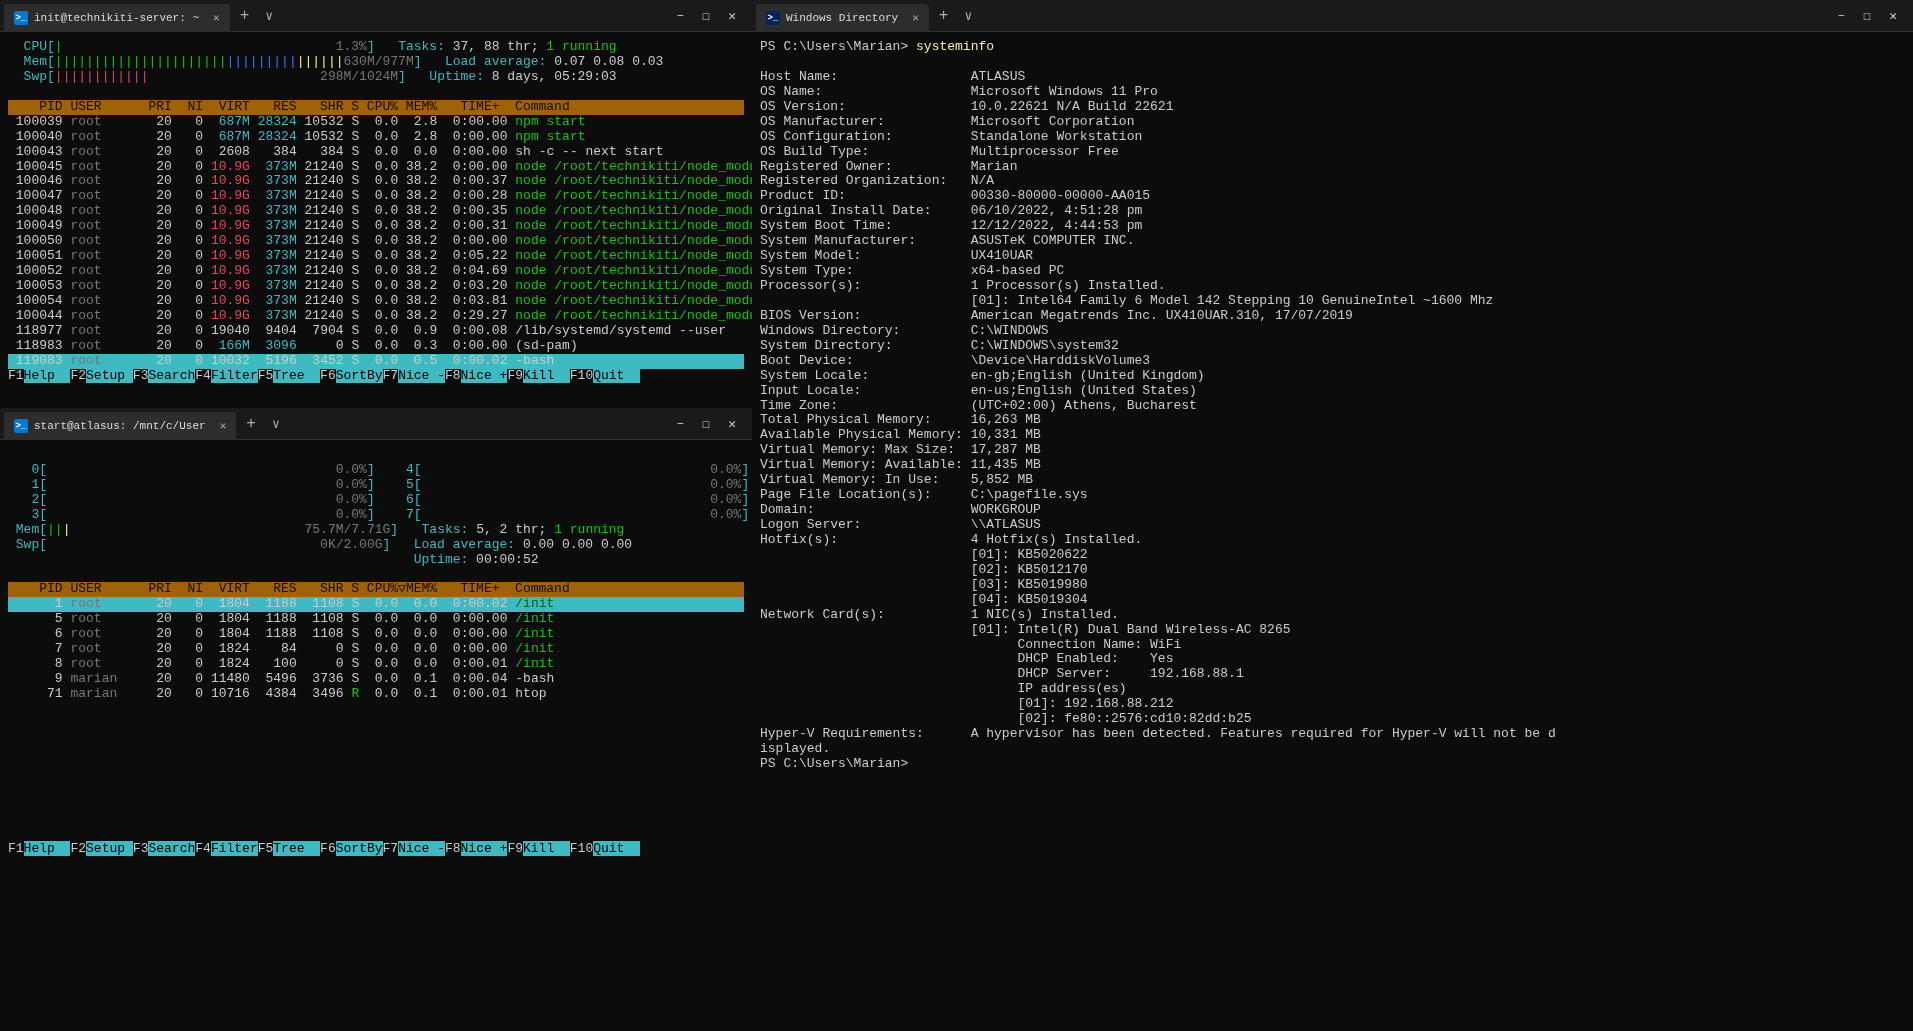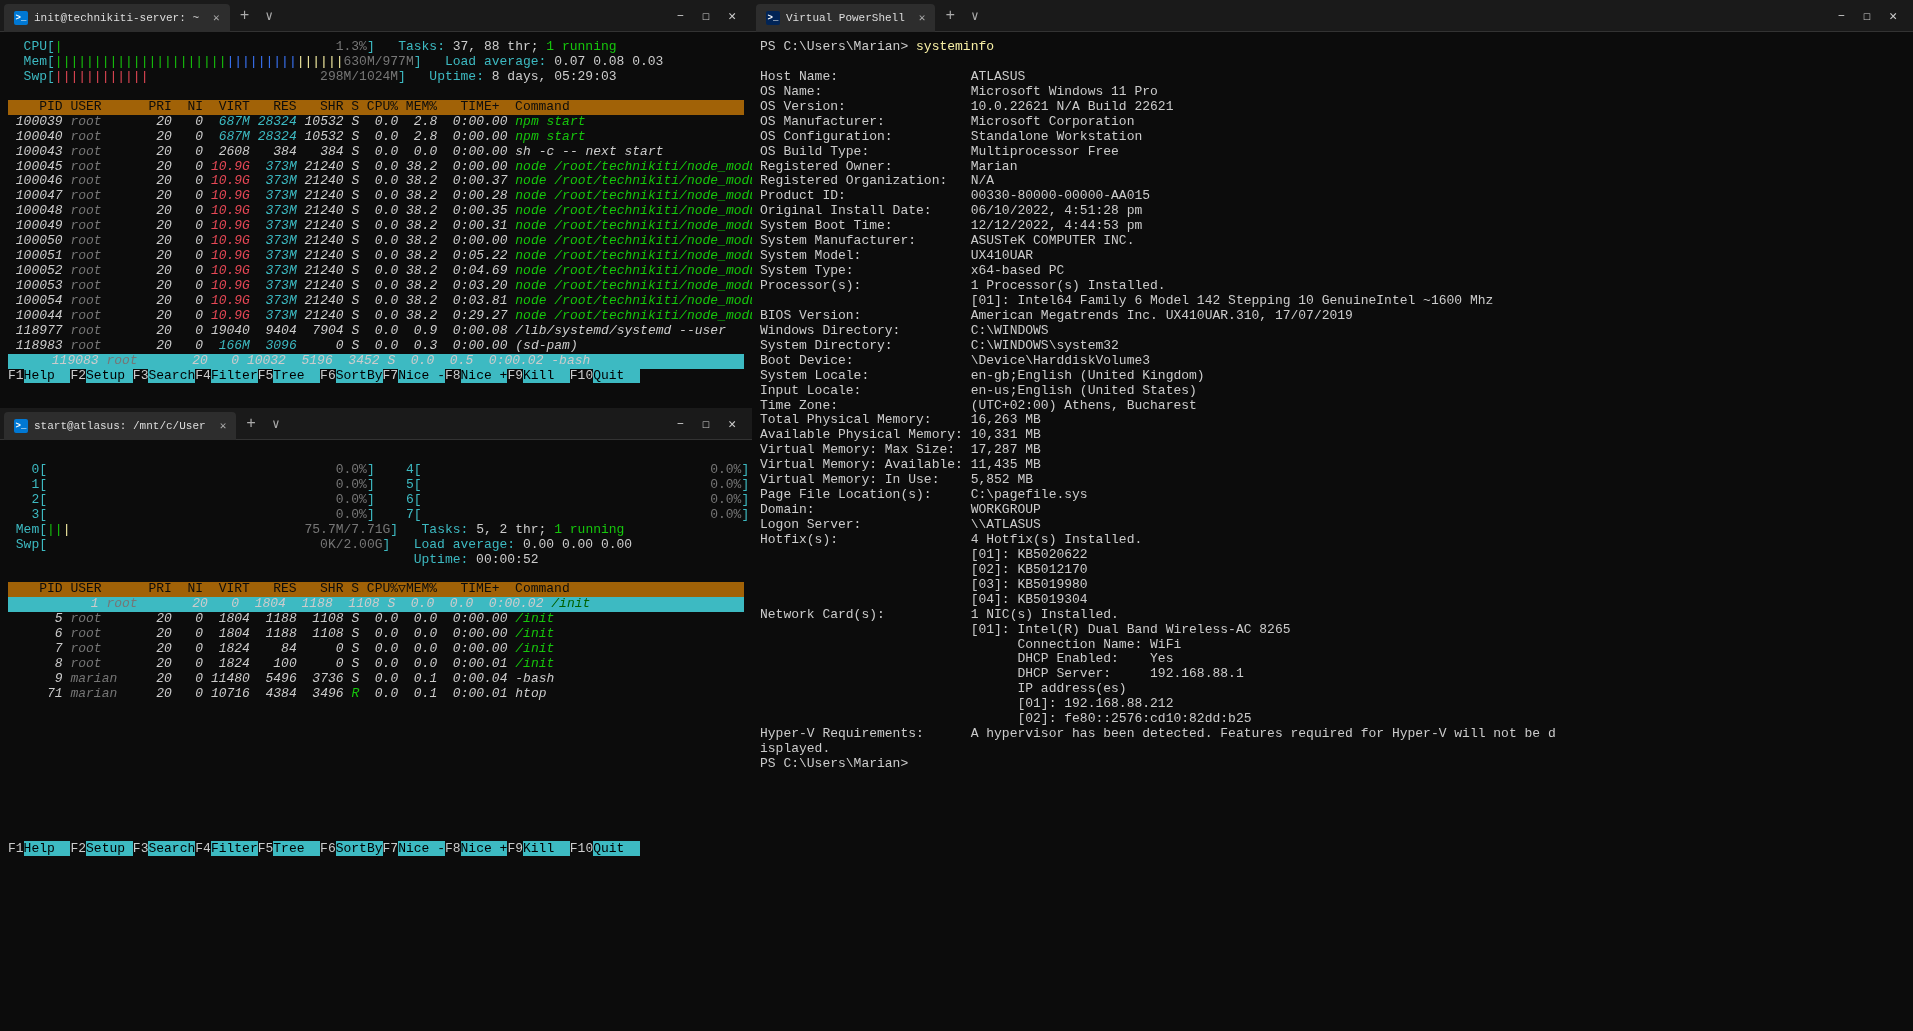--- a/index.html
+++ b/index.html
@@ -52,38 +52,38 @@
   line-height: 1.15;
 }
 
 .cyan { color: #3dbac2; }
 .green { color: #16c60c; }
 .red { color: #e74856; }
 .yellow { color: #f9f1a5; }
 .blue { color: #3b78ff; }
 .white { color: #cccccc; }
 .dim { color: #767676; }
-.row-sel { background: #3dbac2; color: #000; padding-left: 36px; }
+.row-sel { background: #3dbac2; color: #000; }
 .row-sel .green { color: #006000; }
 
 .header-row {
   background: #a16207;
   color: #0c0c0c;
   display: inline-block;
   width: 100%;
 }
 .fkey-bar { display: inline-block; width: 100%; }
 .fkey-bar .fnum { color: #ccc; }
 .fkey-bar .flab { background: #3dbac2; color: #000; }
 
 .ps-line { color: #ccc; }
 .ps-prompt { color: #ccc; }
 .ps-cmd { color: #f9f1a5; text-align: center; }
 
-.htop-line { white-space: pre; font-style: italic; }
+.htop-line { white-space: pre; }
 </style>
 </head>
 <body>
 
 <div class="left-col">
 
   <div style="display:flex;flex-direction:column;height:408px;">
     <div class="titlebar">
       <div class="tab">
         <span class="tab-icon">&gt;_</span>
@@ -118,21 +118,21 @@
     </div>
     <div class="term" id="htop2"><div>&nbsp;</div><div>   <span class="cyan">0</span><span class="cyan">[</span>                                     <span class="dim">0.0%</span><span class="cyan">]</span>    <span class="cyan">4</span><span class="cyan">[</span>                                     <span class="dim">0.0%</span><span class="cyan">]</span></div><div>   <span class="cyan">1</span><span class="cyan">[</span>                                     <span class="dim">0.0%</span><span class="cyan">]</span>    <span class="cyan">5</span><span class="cyan">[</span>                                     <span class="dim">0.0%</span><span class="cyan">]</span></div><div>   <span class="cyan">2</span><span class="cyan">[</span>                                     <span class="dim">0.0%</span><span class="cyan">]</span>    <span class="cyan">6</span><span class="cyan">[</span>                                     <span class="dim">0.0%</span><span class="cyan">]</span></div><div>   <span class="cyan">3</span><span class="cyan">[</span>                                     <span class="dim">0.0%</span><span class="cyan">]</span>    <span class="cyan">7</span><span class="cyan">[</span>                                     <span class="dim">0.0%</span><span class="cyan">]</span></div><div> <span class="cyan">Mem</span><span class="cyan">[</span><span class="green">||</span><span class="yellow">|</span>                              <span class="dim">75.7M/7.71G</span><span class="cyan">]</span>   <span class="cyan">Tasks:</span><span class="white"> 5, 2 thr; </span><span class="green">1 running</span></div><div> <span class="cyan">Swp</span><span class="cyan">[</span>                                   <span class="dim">0K/2.00G</span><span class="cyan">]</span>   <span class="cyan">Load average:</span><span class="white"> 0.00 0.00 0.00</span></div><div>                                                    <span class="cyan">Uptime:</span><span class="white"> 00:00:52</span></div><div>&nbsp;</div><div class="header-row">    PID USER      PRI  NI  VIRT   RES   SHR S CPU%▽MEM%   TIME+  Command</div><div class="htop-line row-sel"><span class="white">      1</span> <span class="dim">root     </span> <span class="white"> 20</span> <span class="white">  0</span> <span class="white"> 1804</span> <span class="white"> 1188</span> <span class="white"> 1108</span> <span class="white">S</span> <span class="white"> 0.0</span> <span class="white"> 0.0</span> <span class="white"> 0:00.02</span> <span class="green">/init</span></div><div class="htop-line"><span class="white">      5</span> <span class="dim">root     </span> <span class="white"> 20</span> <span class="white">  0</span> <span class="white"> 1804</span> <span class="white"> 1188</span> <span class="white"> 1108</span> <span class="white">S</span> <span class="white"> 0.0</span> <span class="white"> 0.0</span> <span class="white"> 0:00.00</span> <span class="green">/init</span></div><div class="htop-line"><span class="white">      6</span> <span class="dim">root     </span> <span class="white"> 20</span> <span class="white">  0</span> <span class="white"> 1804</span> <span class="white"> 1188</span> <span class="white"> 1108</span> <span class="white">S</span> <span class="white"> 0.0</span> <span class="white"> 0.0</span> <span class="white"> 0:00.00</span> <span class="green">/init</span></div><div class="htop-line"><span class="white">      7</span> <span class="dim">root     </span> <span class="white"> 20</span> <span class="white">  0</span> <span class="white"> 1824</span> <span class="white">   84</span> <span class="white">    0</span> <span class="white">S</span> <span class="white"> 0.0</span> <span class="white"> 0.0</span> <span class="white"> 0:00.00</span> <span class="green">/init</span></div><div class="htop-line"><span class="white">      8</span> <span class="dim">root     </span> <span class="white"> 20</span> <span class="white">  0</span> <span class="white"> 1824</span> <span class="white">  100</span> <span class="white">    0</span> <span class="white">S</span> <span class="white"> 0.0</span> <span class="white"> 0.0</span> <span class="white"> 0:00.01</span> <span class="green">/init</span></div><div class="htop-line"><span class="white">      9</span> <span class="dim">marian   </span> <span class="white"> 20</span> <span class="white">  0</span> <span class="white">11480</span> <span class="white"> 5496</span> <span class="white"> 3736</span> <span class="white">S</span> <span class="white"> 0.0</span> <span class="white"> 0.1</span> <span class="white"> 0:00.04</span> <span class="white">-bash</span></div><div class="htop-line"><span class="white">     71</span> <span class="dim">marian   </span> <span class="white"> 20</span> <span class="white">  0</span> <span class="white">10716</span> <span class="white"> 4384</span> <span class="white"> 3496</span> <span class="green">R</span> <span class="white"> 0.0</span> <span class="white"> 0.1</span> <span class="white"> 0:00.01</span> <span class="white">htop</span></div><div style="height:140px;"></div><div class="fkey-bar"><span class="fnum">F1</span><span class="flab">Help  </span><span class="fnum">F2</span><span class="flab">Setup </span><span class="fnum">F3</span><span class="flab">Search</span><span class="fnum">F4</span><span class="flab">Filter</span><span class="fnum">F5</span><span class="flab">Tree  </span><span class="fnum">F6</span><span class="flab">SortBy</span><span class="fnum">F7</span><span class="flab">Nice -</span><span class="fnum">F8</span><span class="flab">Nice +</span><span class="fnum">F9</span><span class="flab">Kill  </span><span class="fnum">F10</span><span class="flab">Quit  </span></div></div>
   </div>
 </div>
 
 <div class="right-col">
   <div style="display:flex;flex-direction:column;flex:1;">
     <div class="titlebar">
       <div class="tab">
         <span class="tab-icon" style="background:#012456;">&gt;_</span>
-        <span>Virtual PowerShell</span>
+        <span>Windows Directory</span>
         <span class="close-x">✕</span>
       </div>
       <span class="new-tab">+</span>
       <span class="chevron">∨</span>
       <div class="win-controls">
         <span>–</span>
         <span>☐</span>
         <span>✕</span>
       </div>
     </div>

